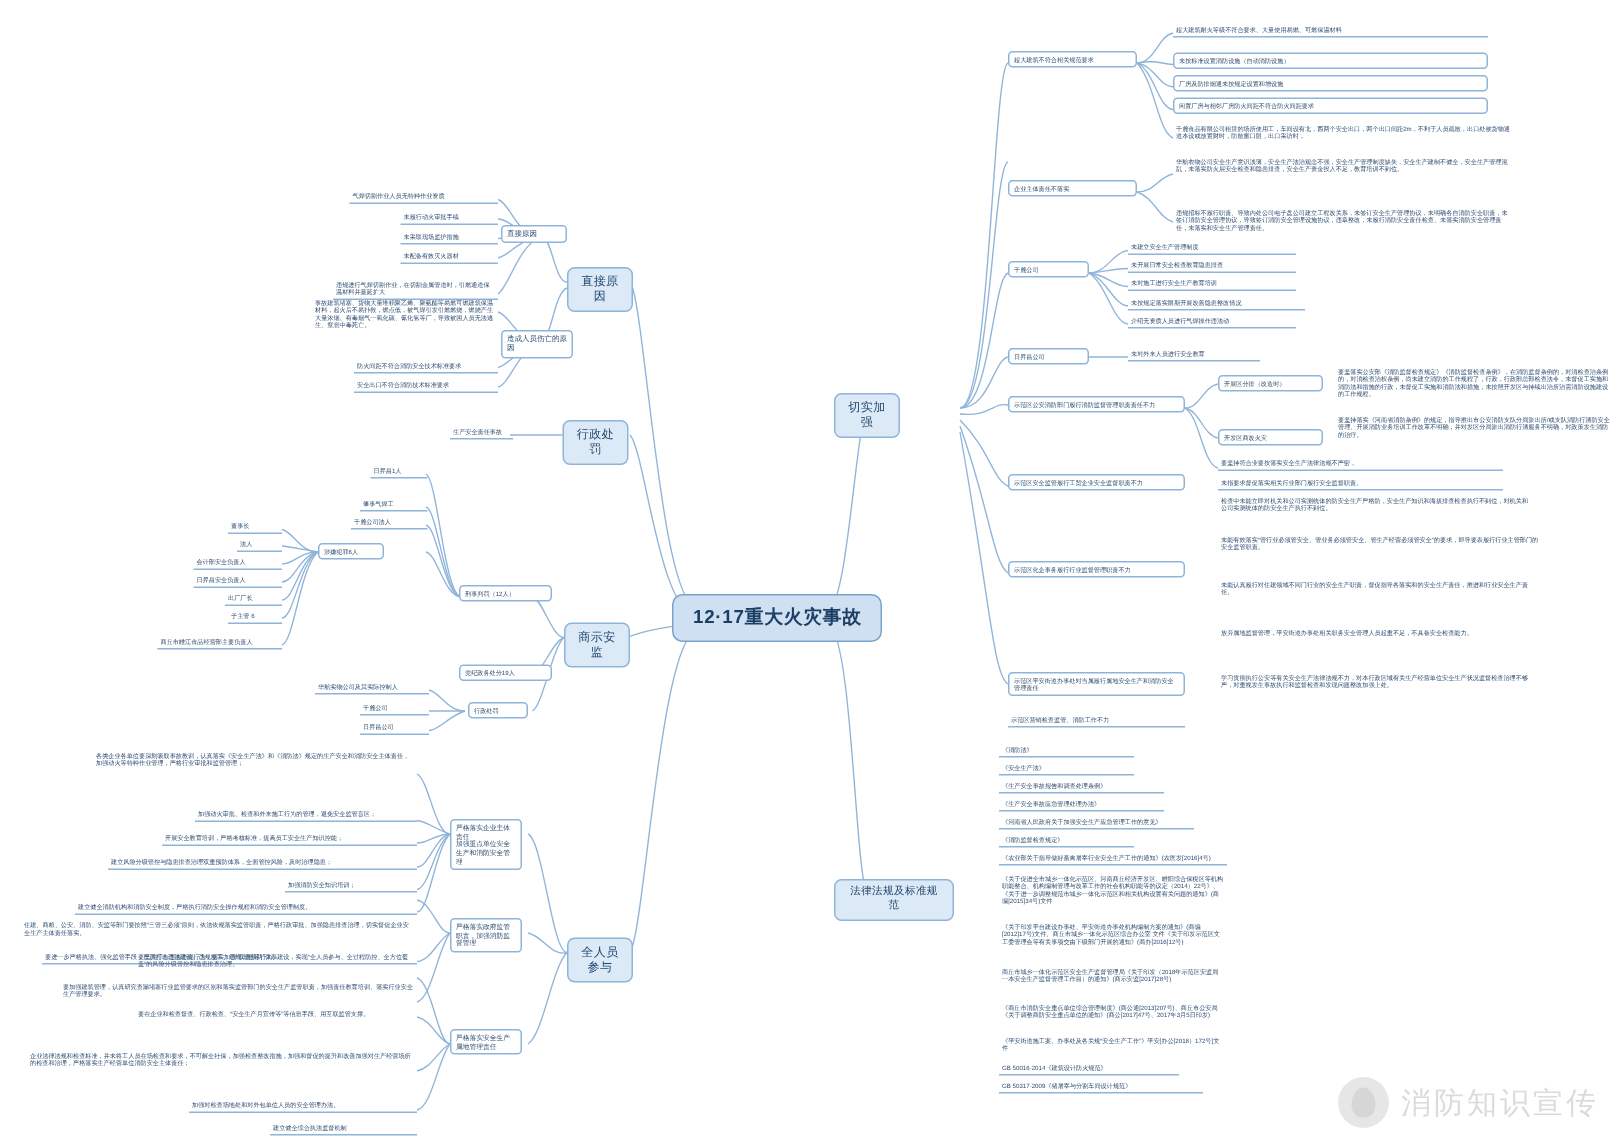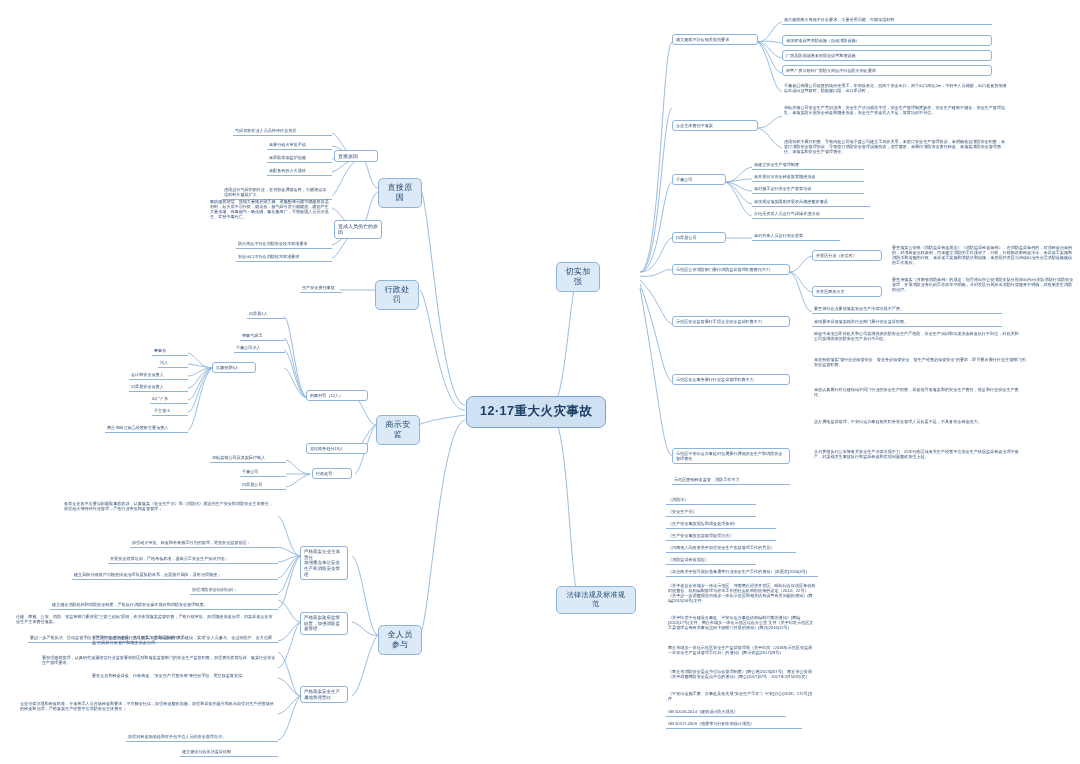--- a/index.html
+++ b/index.html
@@ -200,21 +200,21 @@
       <path d="M726,182 C 738,186 742,203 752,204"></path>
       <path d="M726,182 C 738,190 742,215 752,216"></path>
       <path d="M726,238 C 738,238 742,238 752,238"></path>
 
       <path d="M790,272 C 800,272 802,258 812,256"></path>
       <path d="M790,272 C 800,274 802,290 812,292"></path>
       <path d="M790,272 C 800,278 802,310 812,312"></path>
     </g>
   </svg>
 
-  <div class="node root" style="left:466px; top:396px;">12·17重大火灾事故</div>
+  <div class="node root" style="left:448px; top:396px;">12·17重大火灾事故</div>
 
   <div class="node l1" style="left:378px; top:178px; width:44px;">直接原因</div>
   <div class="node l1" style="left:375px; top:280px; width:44px;">行政处罚</div>
   <div class="node l1" style="left:376px; top:415px; width:44px;">商示安监</div>
   <div class="node l1" style="left:378px; top:625px; width:44px;">全人员参与</div>
   <div class="node l1" style="left:556px; top:262px; width:44px;">切实加强</div>
   <div class="node l1" style="left:556px; top:586px; width:80px; font-size:7px;">法律法规及标准规范</div>
 
   <div class="node l2" style="left:334px; top:150px; width:44px; font-size:5px;">直接原因</div>
   <div class="node l2" style="left:334px; top:220px; width:48px; font-size:5px;">造成人员伤亡的原因</div>
@@ -322,14 +322,18 @@
   <div class="node l3" style="left:666px; top:556px; width:90px;">《消防监督检查规定》</div>
   <div class="node l3" style="left:666px; top:568px; width:152px;">《农业部关于指导做好畜禽屠宰行业安全生产工作的通知》(农医发[2016]4号)</div>
   <div class="node plain" style="left:666px; top:582px; width:152px;">《关于促进全市城乡一体化示范区、河南商丘经济开发区、睢阳综合保税区等机构职能整合、机构编制管理与改革工作的社会机构职能等的议定（2014）22号》、《关于进一步调整规范市城乡一体化示范区和相关机构设置有关问题的通知》(商编[2015]34号)文件</div>
   <div class="node plain" style="left:666px; top:614px; width:152px;">《关于印发平台建设办事处、平安街道办事处机构编制方案的通知》(商编[2012]17号)文件、商丘市城乡一体化示范区综合办公室 文件《关于印发示范区文工委管理会等有关事项交由下级部门开展的通知》(商办[2016]12号)</div>
   <div class="node plain" style="left:666px; top:644px; width:152px;">商丘市城乡一体化示范区安全生产监督管理局《关于印发（2018年示范区安监局一本安全生产监督管理工作目）的通知》(商示安监[2017]28号)</div>
   <div class="node plain" style="left:666px; top:668px; width:152px;">《商丘市消防安全重点单位综合管理制度》(商公通[2013]207号)、商丘市公安局《关于调整商防安全重点单位的通知》(商公[2017]47号、2017年3月5日印发)</div>
   <div class="node plain" style="left:666px; top:690px; width:152px;">《平安街道施工案、办事处及各关规“安全生产工作”》平安[办公[2018）172号]文件</div>
   <div class="node l3" style="left:666px; top:708px; width:120px;">GB 50016-2014《建筑设计防火规范》</div>
   <div class="node l3" style="left:666px; top:720px; width:136px;">GB 50317-2009《猪屠宰与分割车间设计规范》</div>
 
+  <div id="watermark">
+    <div id="wm-logo"></div>
+    <div id="wm-text">消防知识宣传</div>
+  </div>
 
 </div>
 
 </body></html>

